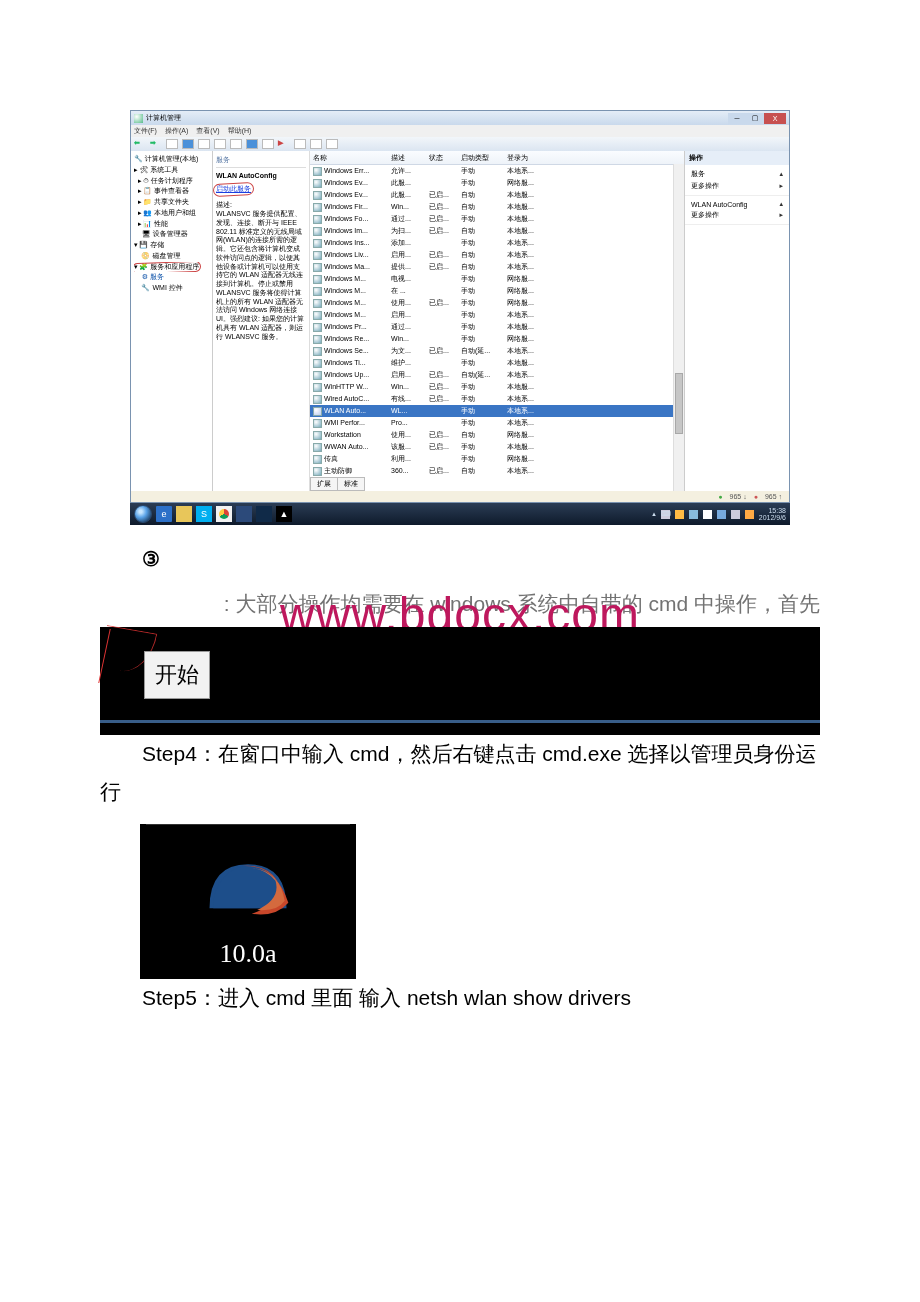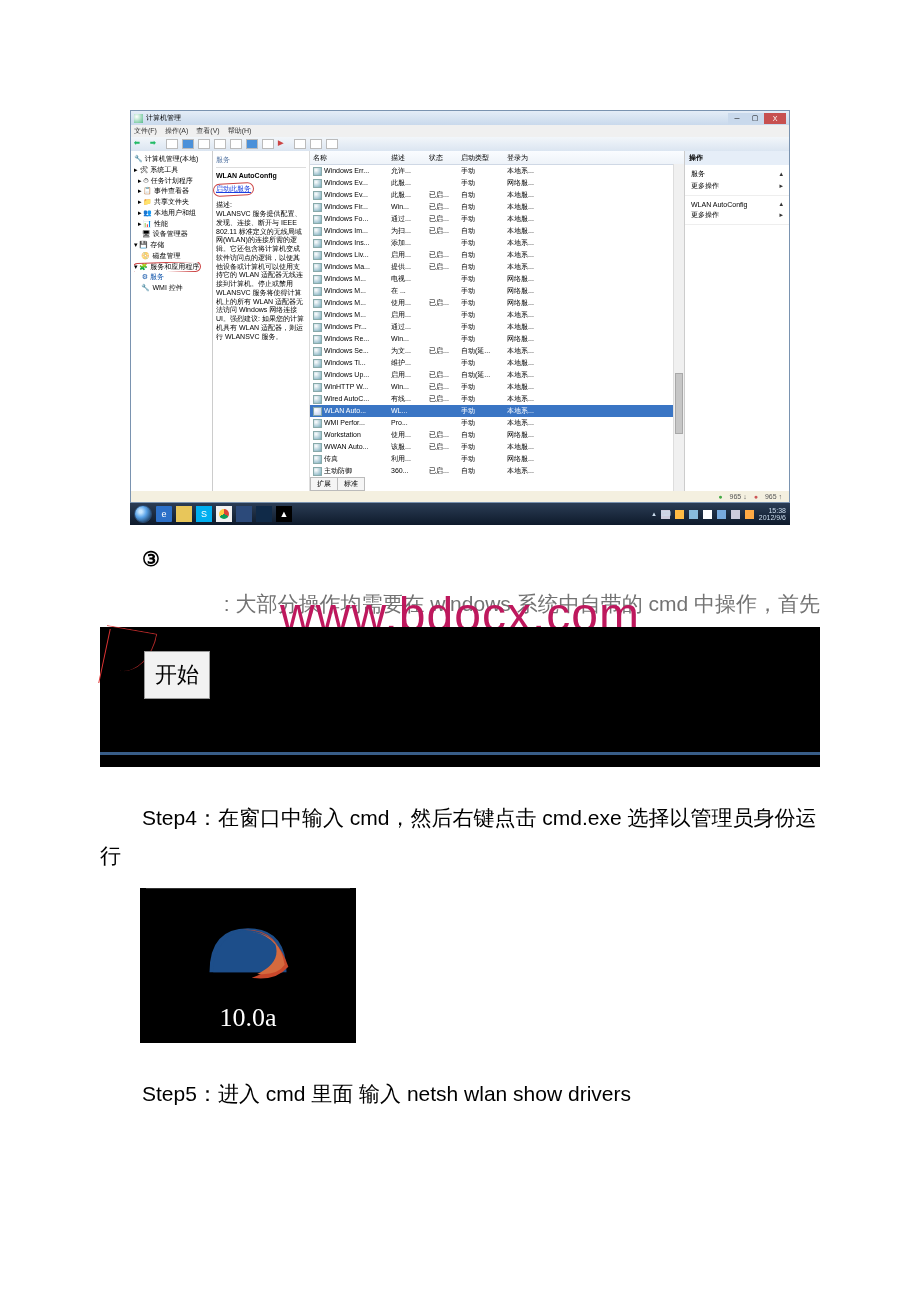--- a/index.html
+++ b/index.html
@@ -284,21 +284,21 @@
     letter-spacing:1px;
     font-family: Arial, sans-serif;
     pointer-events:none;
     user-select:none;
   }
 
   
   .start-strip{
     position:relative;
     width: 720px;
-    height: 140px;
+    height: 108px;
     background:#000;
     margin: 4px 0 0 0;
   }
   .start-strip .red-line{
     position:absolute;
     left:0; top:0;
     width: 58px; height: 60px;
     border-bottom-right-radius: 70% 100%;
   }
   .start-strip .red-line::before{
@@ -338,21 +338,21 @@
     position:absolute;
     left:0; right:0;
     bottom: 12px;
     height: 3px;
     background:#385d88;
   }
 
   .step-p{
     font-size:21px;
     line-height:1.8;
-    margin-top: 32px;
+    margin-top: 0;
   }
   .step-p .indent{ display:inline-block; width:42px;}
 
   
   .questa-wrap{
     width:216px;
     margin: 14px 0 0 40px;
     background:#000;
     padding: 0 0 10px 0;
     text-align:center;

